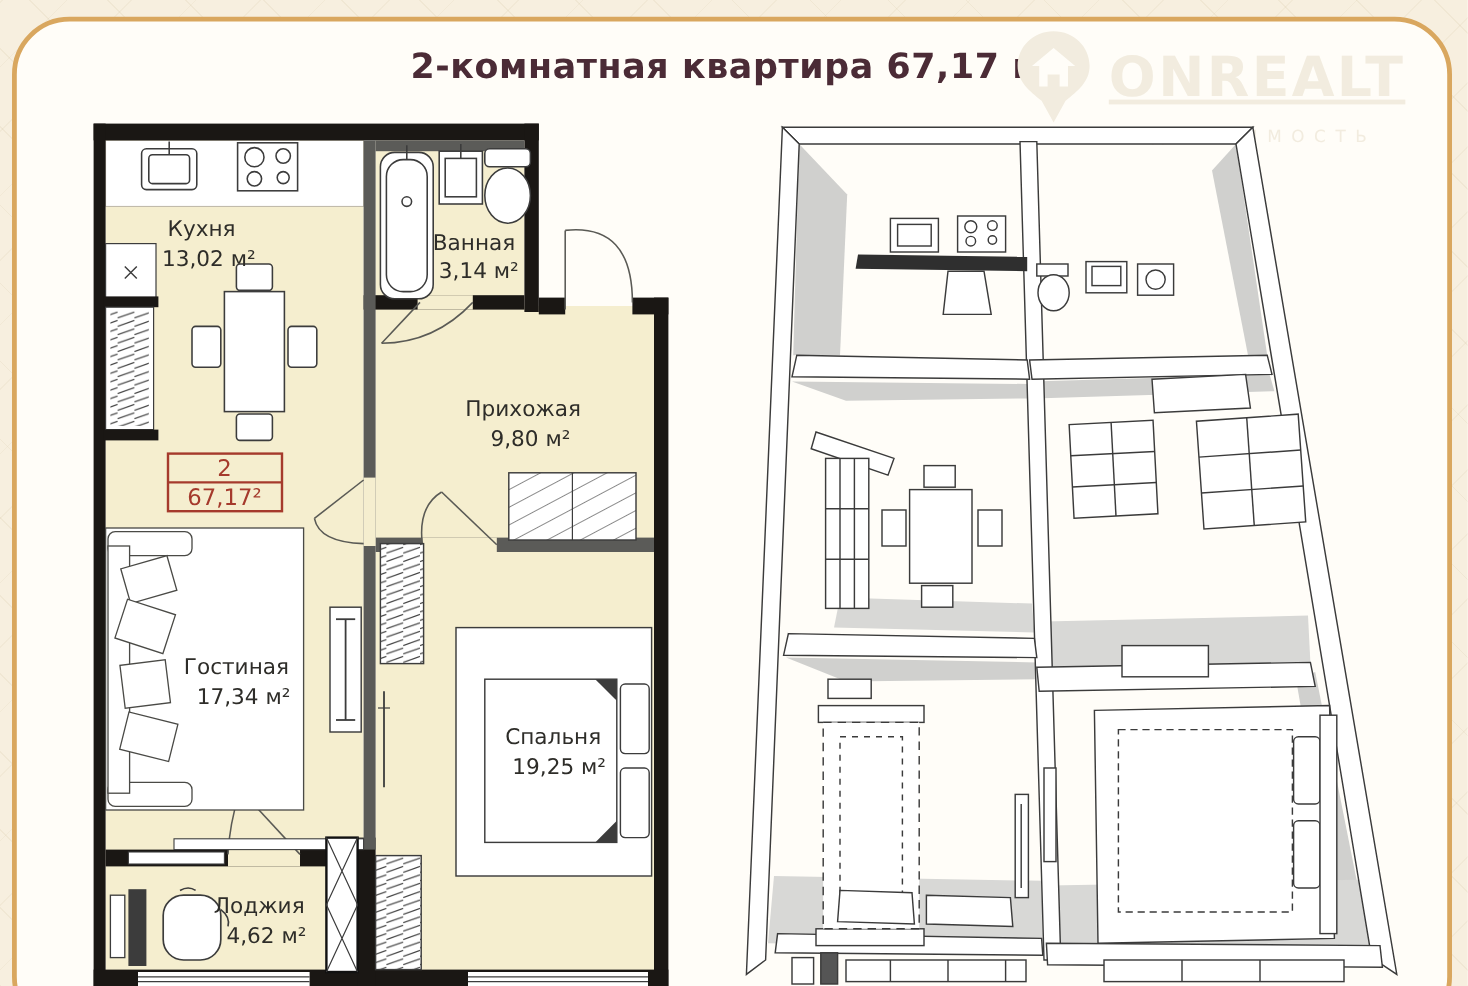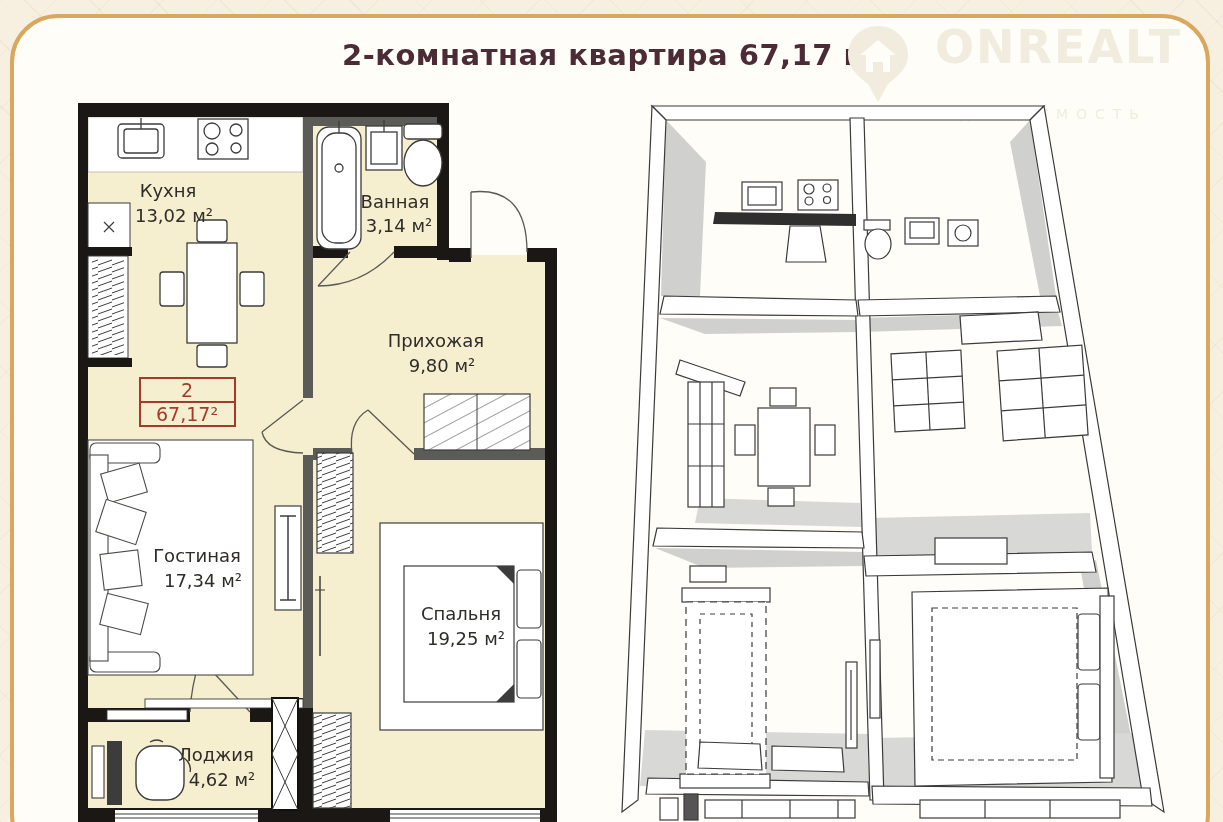--- a/index.html
+++ b/index.html
@@ -15,21 +15,21 @@
     position:absolute;left:10px;top:14px;width:1192px;height:840px;
     background:#fffdf8;border:4px solid #d9a75f;border-radius:48px;
   }
   .title{
     position:absolute;top:38px;left:0;width:1223px;text-align:center;
     font-size:29px;font-weight:bold;color:#4b2b36;letter-spacing:.5px;
   }
   .logo{
     position:absolute;top:24px;left:846px;width:340px;color:#f2ecdf;
   }
-  .logo .row{display:flex;align-items:flex-start;gap:25px;}
+  .logo .row{display:flex;align-items:center;gap:14px;text-decoration:underline;}
   .logo .brand{font-size:46px;font-weight:800;letter-spacing:2px;line-height:1;}
   .logo .sub{font-size:14px;letter-spacing:8px;margin-top:2px;margin-left:78px;}
   svg text{font-family:"DejaVu Sans",sans-serif;}
   .roomname{font-size:18px;fill:#2e2d29;}
   .roomarea{font-size:18px;fill:#2e2d29;}
   .aptnum{font-size:19px;fill:#a53a2c;}
 </style>
 </head>
 <body>
 

